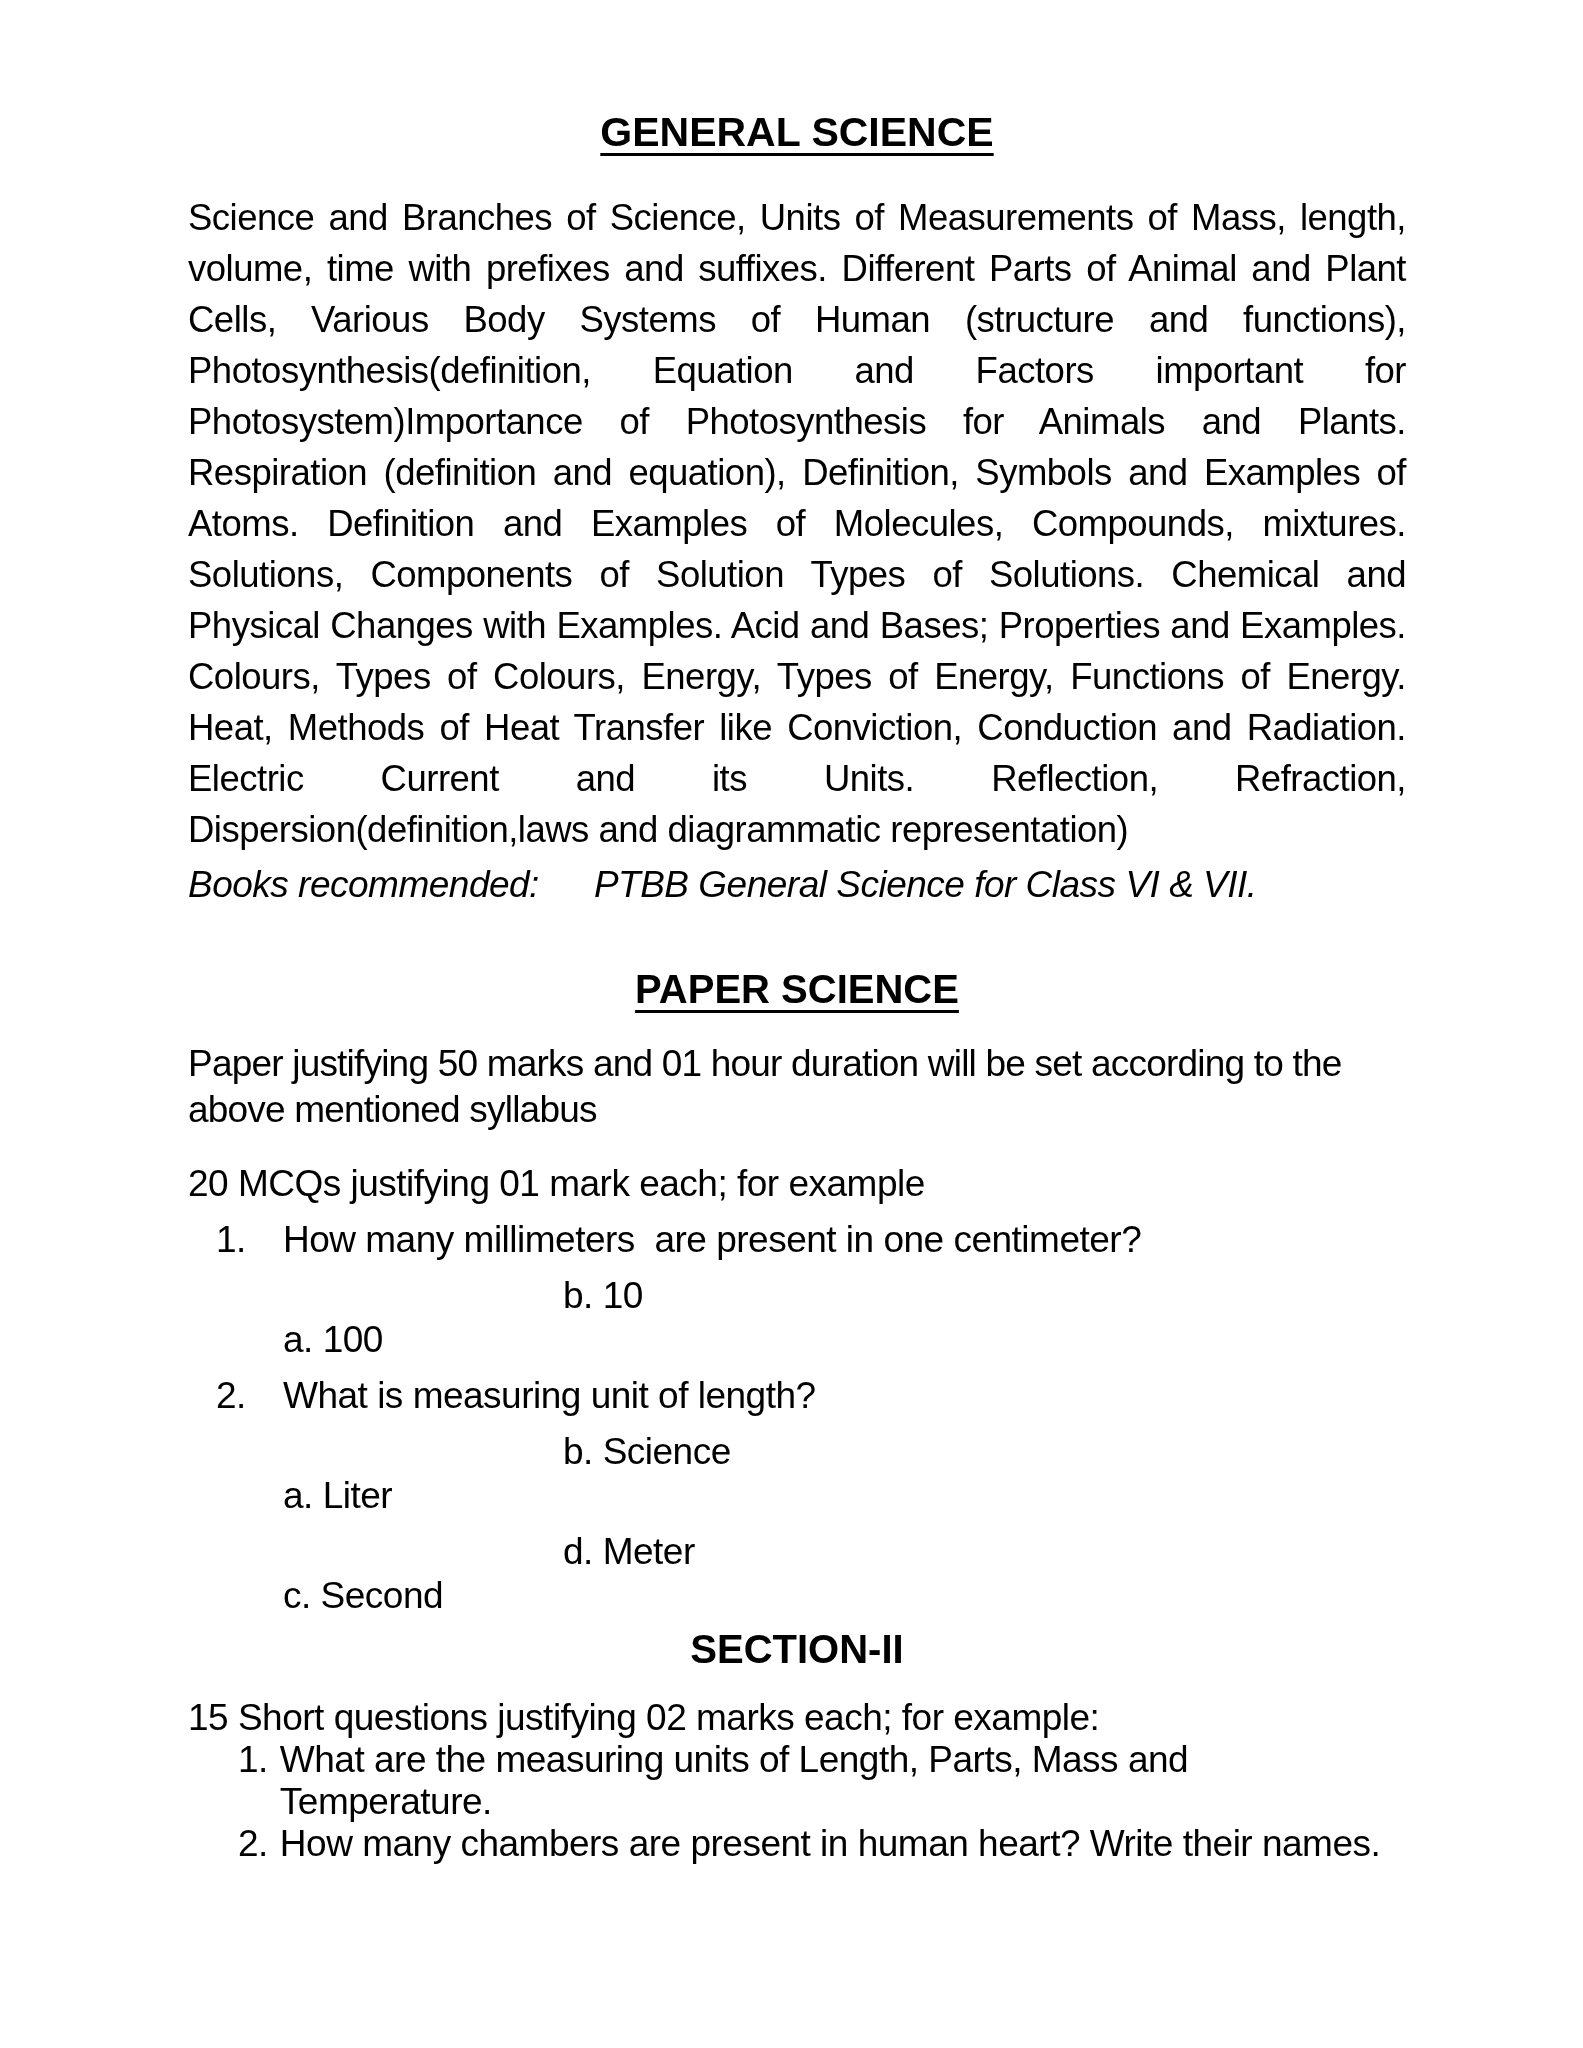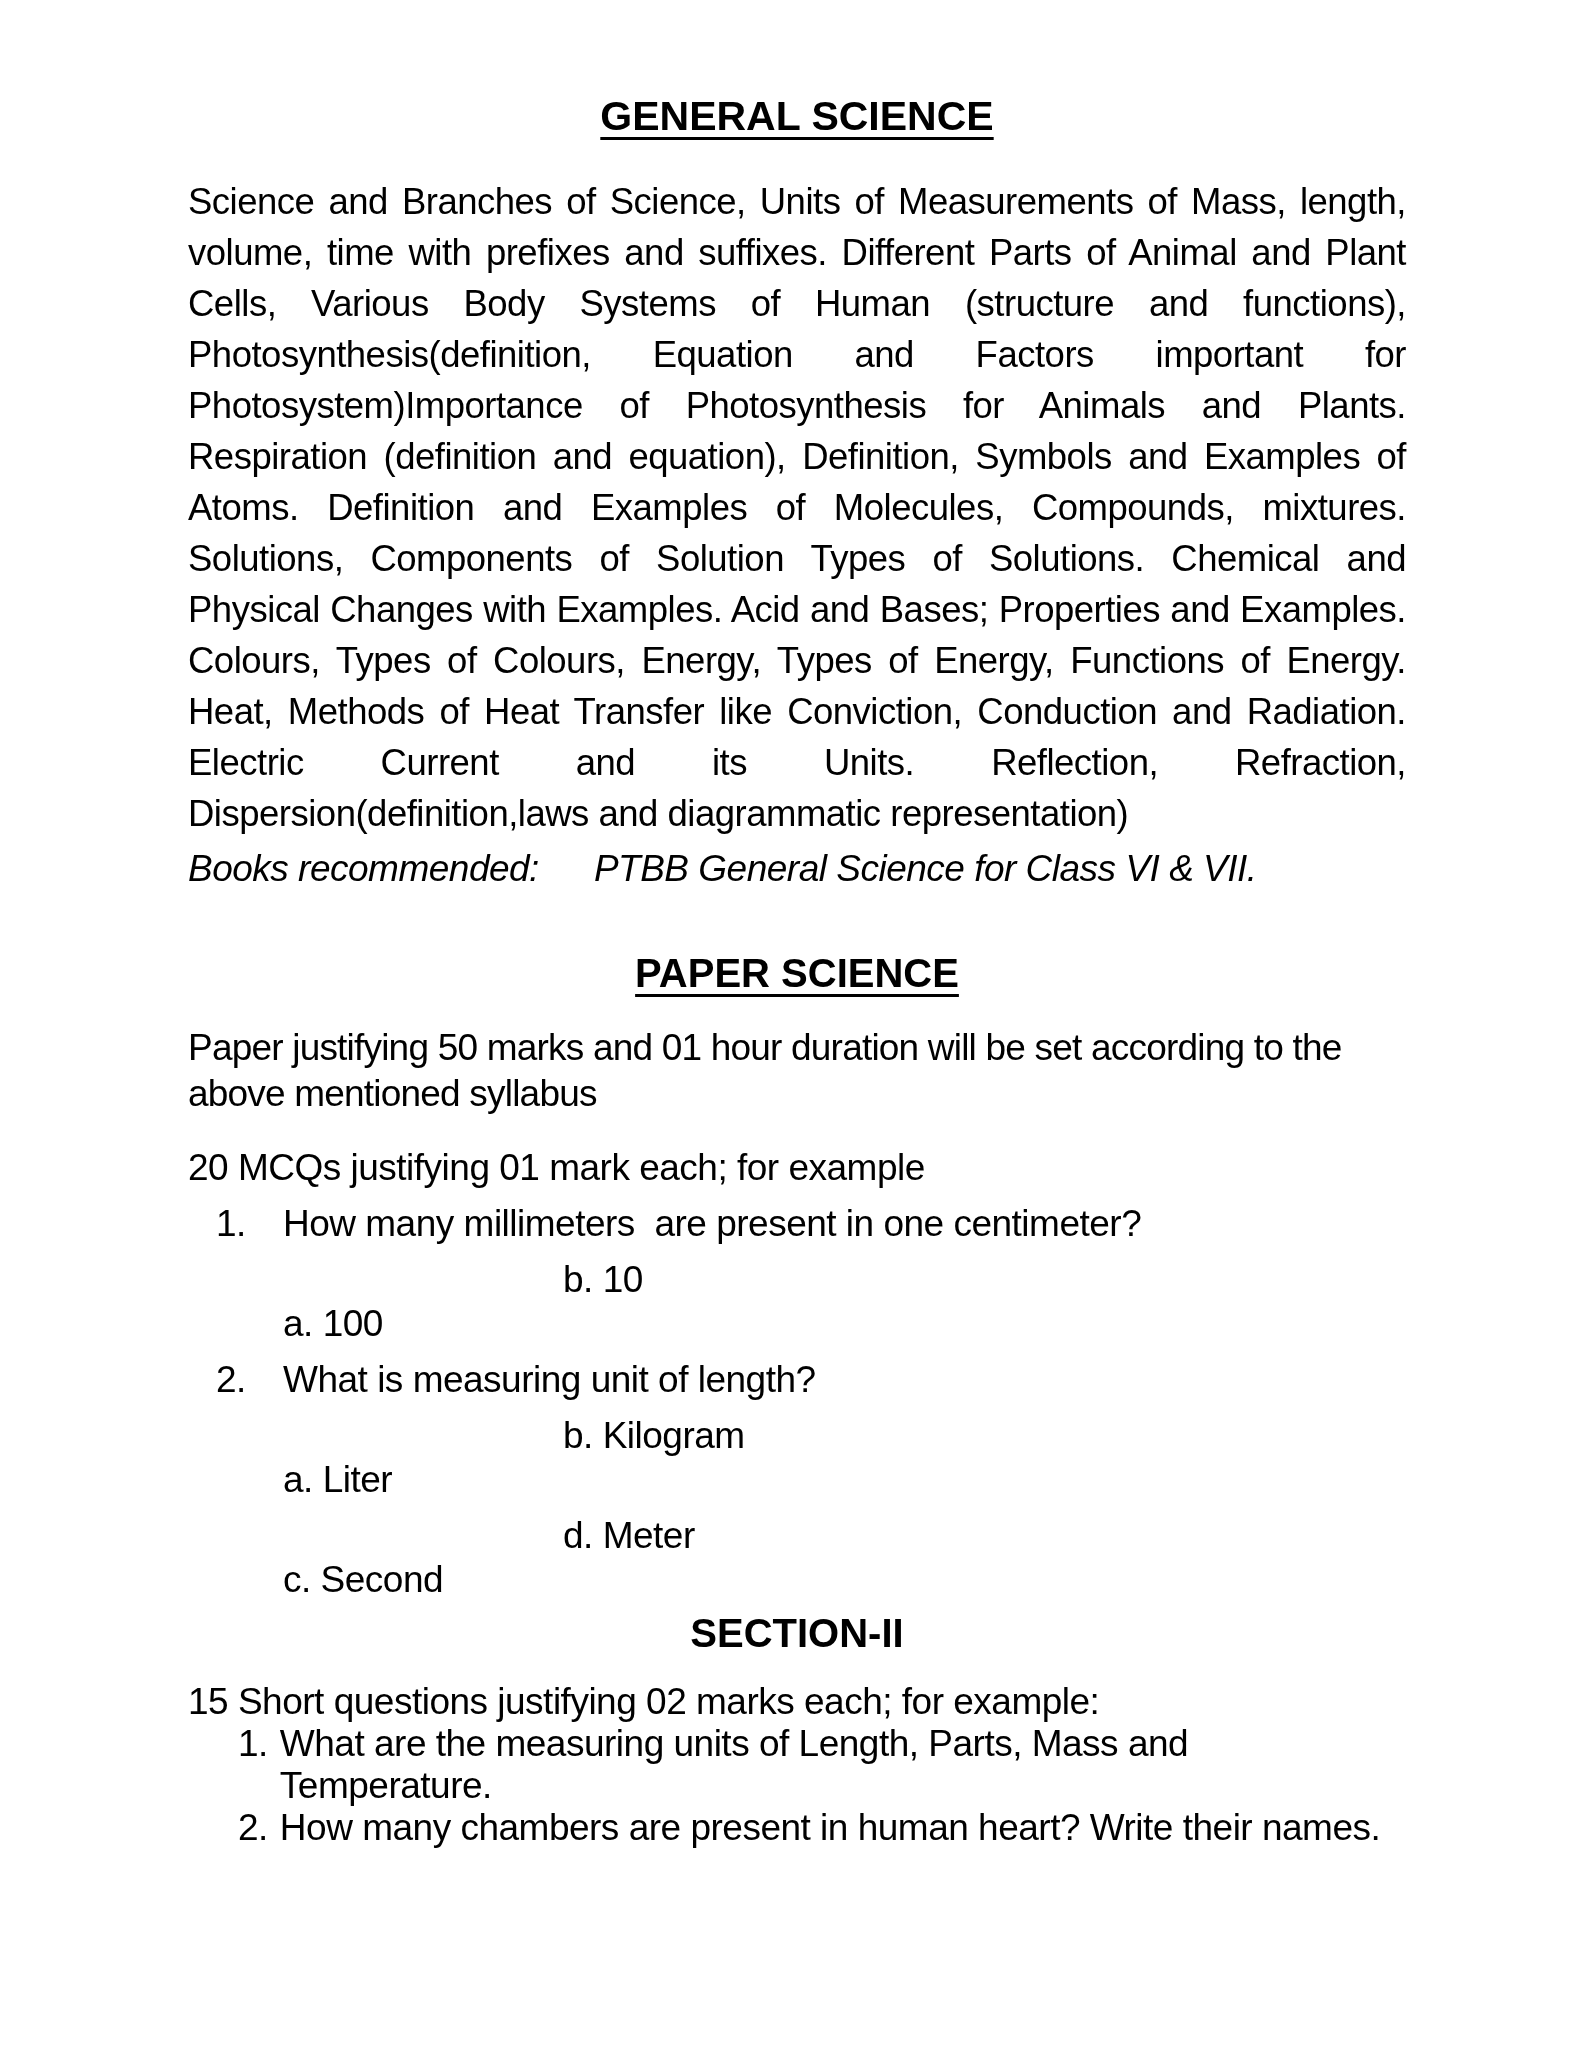--- a/index.html
+++ b/index.html
@@ -2,21 +2,21 @@
 <html><head>
 <meta charset="utf-8">
 <style>
   html,body{margin:0;padding:0;}
   .page{
     width:1583px;height:2048px;background:#ffffff;color:#000000;
     font-family:"Liberation Sans", sans-serif;overflow:hidden;position:relative;
   }
   .content{padding:0 177px 0 188px;}
   .doc-title{
-    margin:12px;padding-top:80px;text-align:center;
+    margin:0;padding-top:108px;text-align:center;
     font-size:41px;line-height:48px;font-weight:700;
   }
   .underlined{
     text-decoration:underline;
     text-decoration-thickness:3px;
     text-underline-offset:7px;
   }
   .syllabus{
     margin:36px 0 0 0;font-size:36.5px;line-height:51px;
     text-align:justify;letter-spacing:-0.5px;
@@ -79,21 +79,21 @@
       <span class="opt-a">a. 100</span>
       <span class="opt-b">b. 10</span>
     </div>
 
     <div class="question">
       <span class="qnum">2.</span>
       <span class="qtext">What is measuring unit of length?</span>
     </div>
     <div class="options">
       <span class="opt-a">a. Liter</span>
-      <span class="opt-b">b. Kilogram</span>
+      <span class="opt-b">b. Science</span>
     </div>
     <div class="options">
       <span class="opt-a">c. Second</span>
       <span class="opt-b">d. Meter</span>
     </div>
 
     <h2 class="heading s2">SECTION-II</h2>
 
     <p class="s2-intro">15 Short questions justifying 02 marks each; for example:</p>
 

